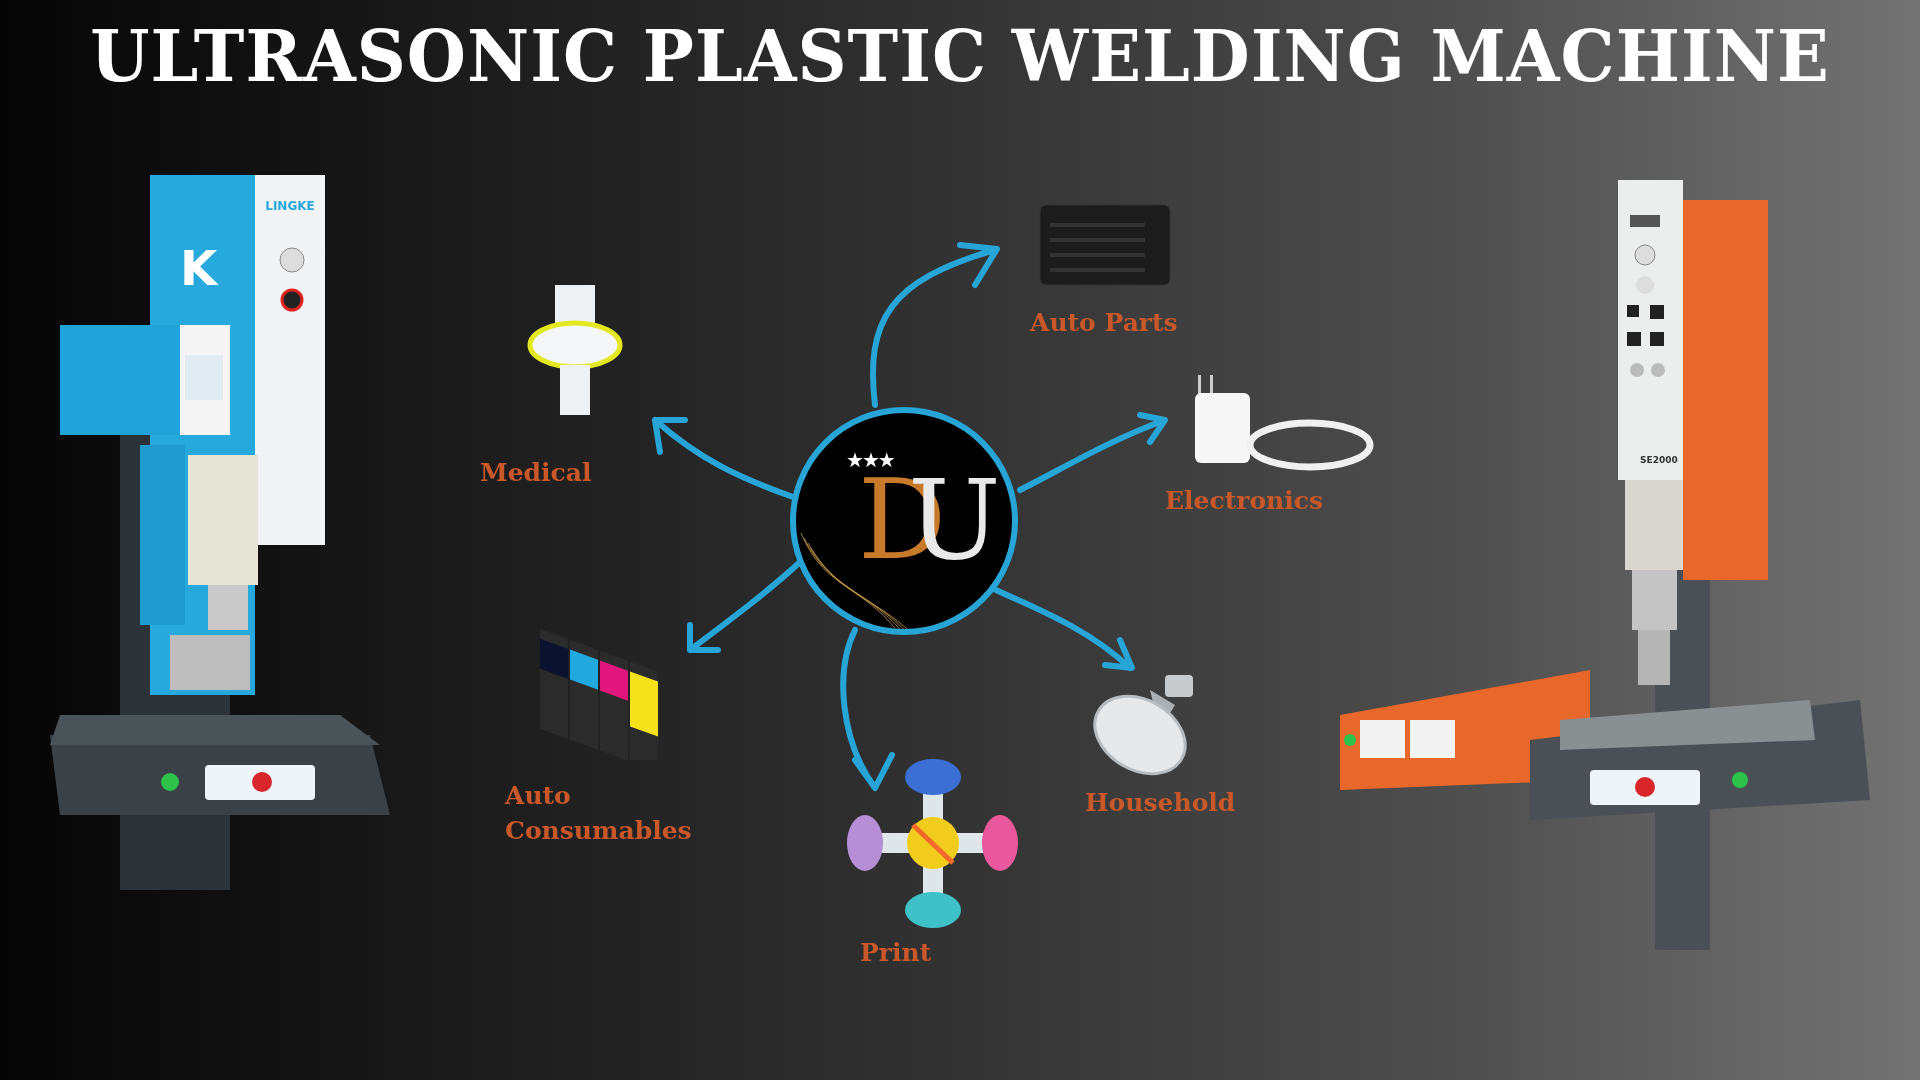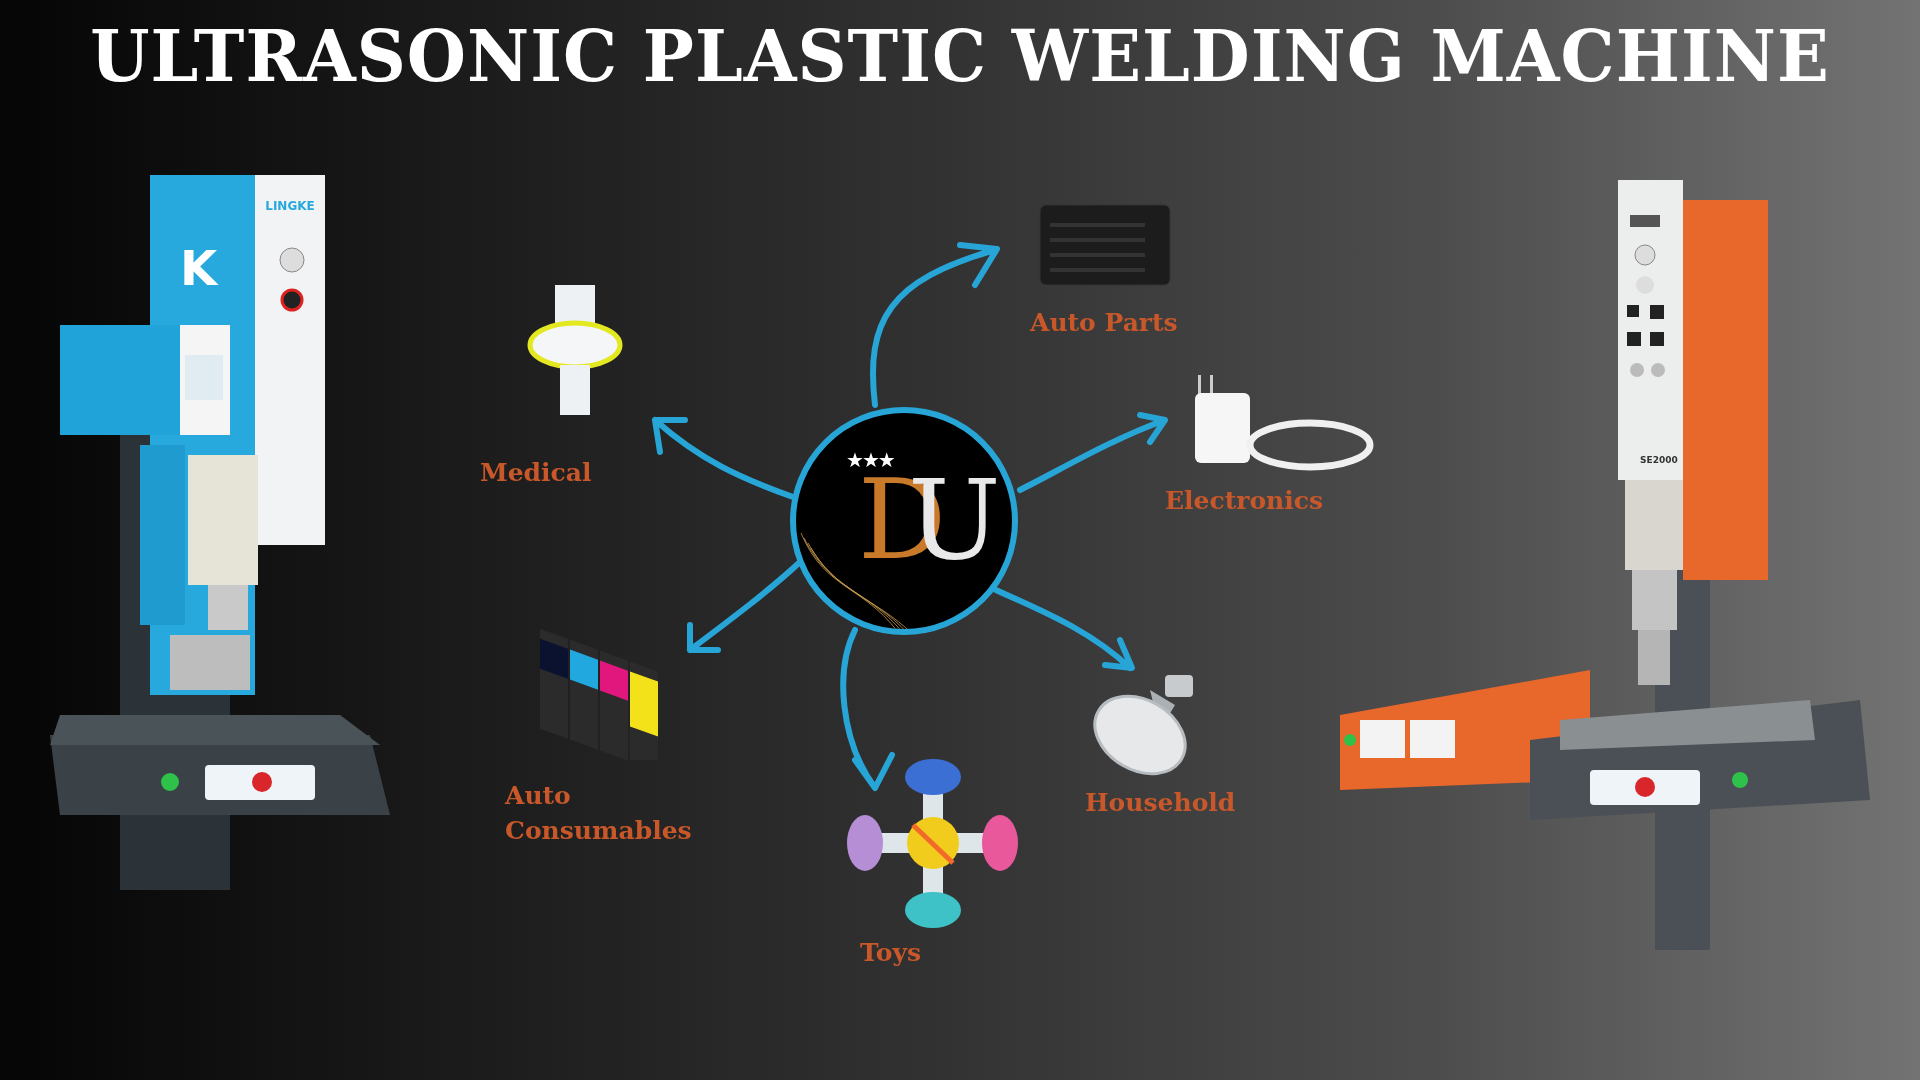--- a/index.html
+++ b/index.html
@@ -142,20 +142,20 @@
 <svg class="prod" style="left:845px;top:755px" width="175" height="175">
   <rect x="78" y="25" width="20" height="125" fill="#dfe6ea"></rect>
   <rect x="25" y="78" width="125" height="20" fill="#dfe6ea"></rect>
   <ellipse cx="88" cy="22" rx="28" ry="18" fill="#3b6fd4"></ellipse>
   <ellipse cx="88" cy="155" rx="28" ry="18" fill="#3fc2c7"></ellipse>
   <ellipse cx="20" cy="88" rx="18" ry="28" fill="#b58ed6"></ellipse>
   <ellipse cx="155" cy="88" rx="18" ry="28" fill="#e8589a"></ellipse>
   <circle cx="88" cy="88" r="26" fill="#f2cc1c"></circle>
   <line x1="68" y1="70" x2="108" y2="108" stroke="#f26a2a" stroke-width="5"></line>
 </svg>
-<div class="label" style="left:860px;top:935px;width:140px">Toys</div>
+<div class="label" style="left:860px;top:935px;width:140px">Print</div>
 
 <svg class="prod" style="left:1090px;top:670px" width="120" height="110">
   <rect x="75" y="5" width="28" height="22" rx="4" fill="#c8cbce"></rect>
   <path d="M60 20 L85 35 L70 60 Z" fill="#aab0b4"></path>
   <ellipse cx="50" cy="65" rx="48" ry="35" transform="rotate(30 50 65)" fill="#e6e8ea" stroke="#b7bcc0" stroke-width="3"></ellipse>
 </svg>
 <div class="label" style="left:1085px;top:785px;width:150px">Household</div>
 
 </body></html>

